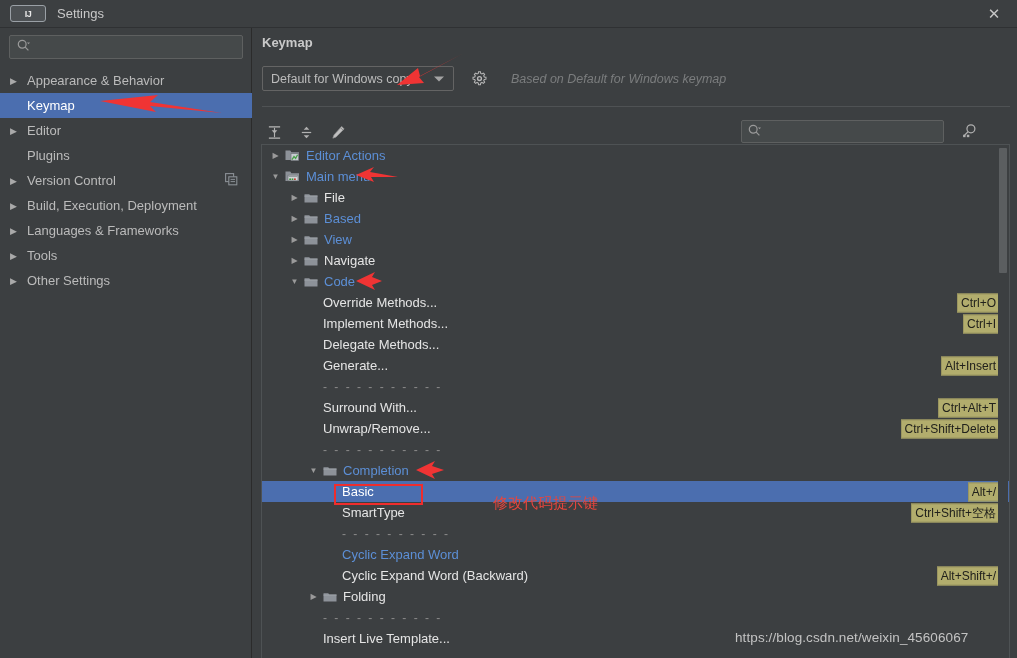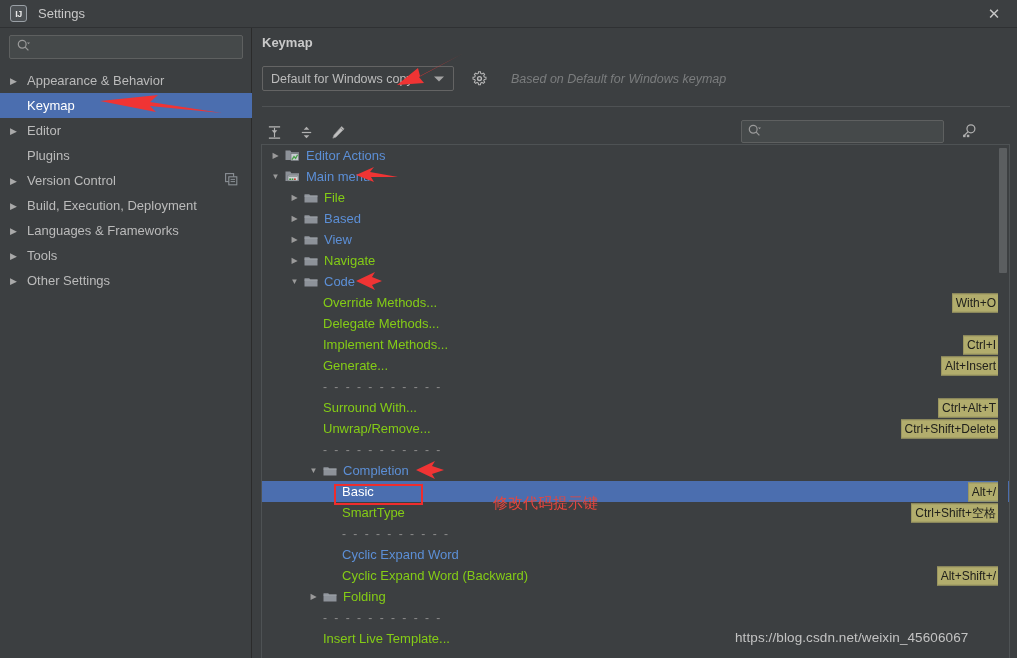--- a/index.html
+++ b/index.html
@@ -17,21 +17,21 @@
   }
 
   
   .titlebar {
     position: absolute; left: 0; top: 0;
     width: 1017px; height: 27px;
     background: #3c3f41;
     display: flex; align-items: center;
   }
   .ij-logo {
-    margin-left: 10px; width: 17px; height: 17px;
+    margin-left: 10px; width: 36px; height: 17px;
     border: 1px solid #9aa0a6; border-radius: 3px;
     background: #4d5154;
     color: #e8e8e8; font-size: 9px; font-weight: bold;
     display: flex; align-items: center; justify-content: center;
     letter-spacing: -0.5px;
   }
   .title-text {
     margin-left: 11px; font-size: 13px; color: #c8c8c8;
   }
   .close-btn {
@@ -161,21 +161,21 @@
   }
   .row.selected { background: #4b6eaf; }
   .row .tw {
     width: 11px; height: 11px; margin-right: 4px;
     display: inline-flex; align-items: center; justify-content: center;
     flex: none; color: #9a9a9a; font-size: 8px;
   }
   .row .tw.empty { visibility: hidden; }
   .row .folder { margin-right: 6px; display: inline-flex; flex: none; }
   .row .rlabel { color: #a9b7c6; }
-  .row .rlabel.plain { color: #84cc16; }
+  .row .rlabel.plain { color: #e5e5e5; }
   .row .rlabel.link { color: #5c8fd6; }
   .row.selected .rlabel { color: #ffffff; }
   .row .dashes {
     color: #8a8a8a; letter-spacing: 2px; font-size: 12px;
   }
   .shortcut {
     position: absolute; right: 11px; top: 50%;
     transform: translateY(-50%);
     background: #b2ad6d; color: #21211c;
     font-size: 12px; line-height: 15px;
@@ -433,32 +433,32 @@
                 <path d="M0.5 2.2 L0.5 10.6 L13.5 10.6 L13.5 3.6 L6.4 3.6 L5.2 2.2 Z" fill="#8d9299"></path>
                 <rect x="0.5" y="3.6" width="13" height="1" fill="#9ea3a9"></rect>
               </svg>
             </span>
             <span class="rlabel link">Code</span>
           </div>
           <div class="row">
             <span style="display: inline-block; flex: 0 0 auto; width: 46px;"></span>
             <span class="tw empty">▶</span>
             <span class="rlabel plain">Override Methods...</span>
-            <span class="shortcut">With+O</span>
-          </div>
-          <div class="row">
-            <span style="display: inline-block; flex: 0 0 auto; width: 46px;"></span>
-            <span class="tw empty">▶</span>
-            <span class="rlabel plain">Delegate Methods...</span>
+            <span class="shortcut">Ctrl+O</span>
           </div>
           <div class="row">
             <span style="display: inline-block; flex: 0 0 auto; width: 46px;"></span>
             <span class="tw empty">▶</span>
             <span class="rlabel plain">Implement Methods...</span>
             <span class="shortcut">Ctrl+I</span>
+          </div>
+          <div class="row">
+            <span style="display: inline-block; flex: 0 0 auto; width: 46px;"></span>
+            <span class="tw empty">▶</span>
+            <span class="rlabel plain">Delegate Methods...</span>
           </div>
           <div class="row">
             <span style="display: inline-block; flex: 0 0 auto; width: 46px;"></span>
             <span class="tw empty">▶</span>
             <span class="rlabel plain">Generate...</span>
             <span class="shortcut">Alt+Insert</span>
           </div>
           <div class="row">
             <span style="display: inline-block; flex: 0 0 auto; width: 46px;"></span>
             <span class="tw empty">▶</span>

